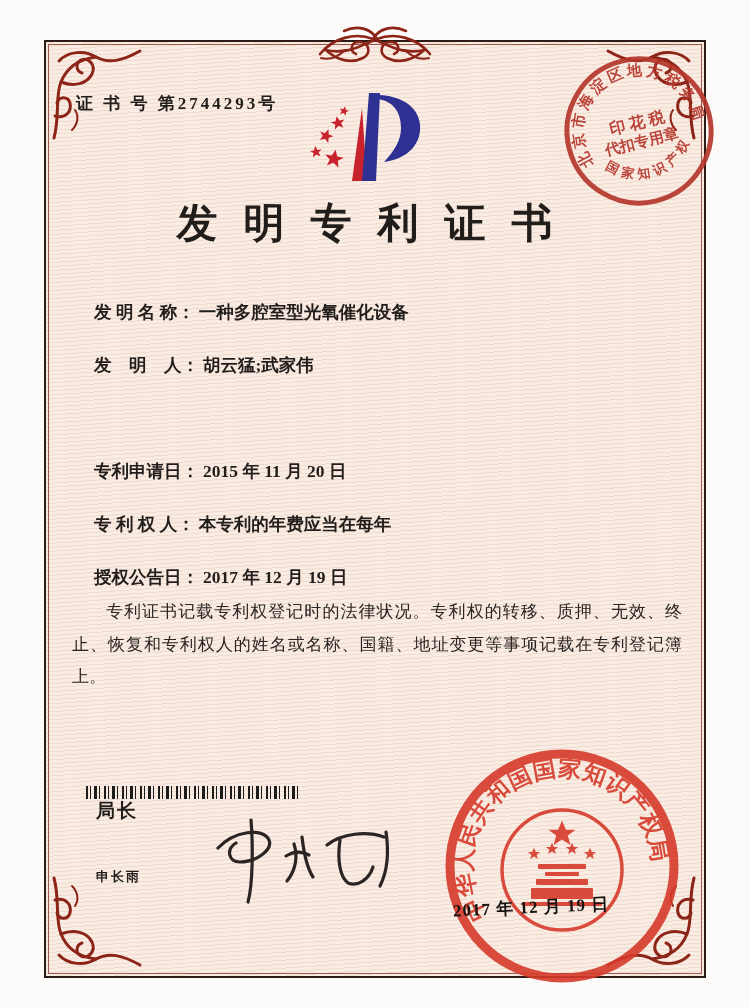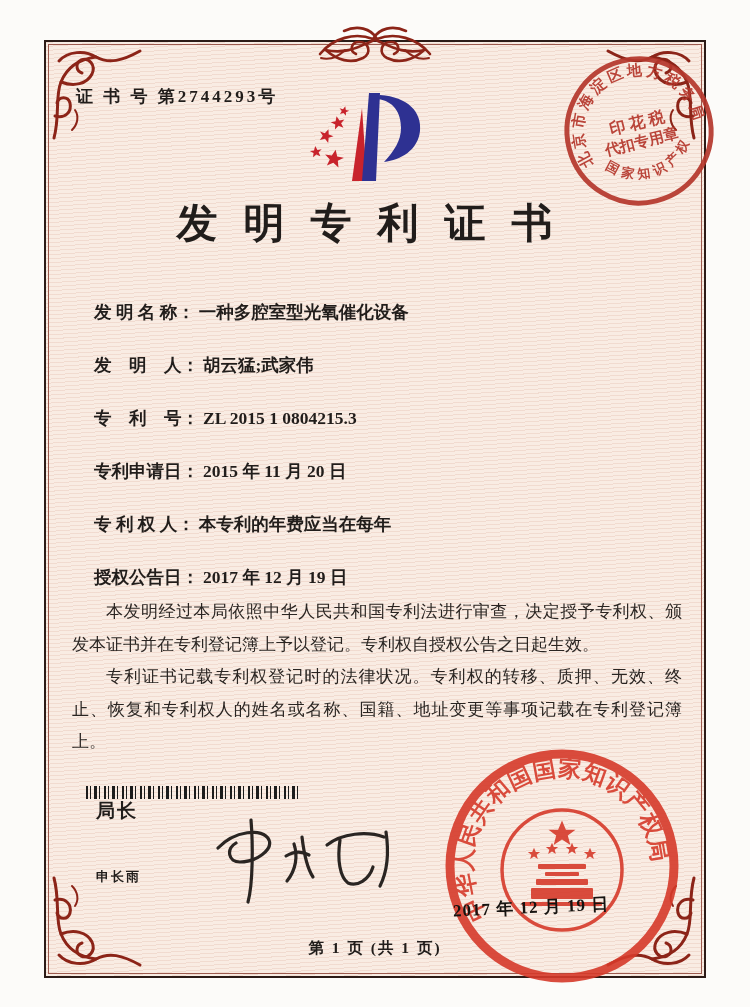--- a/index.html
+++ b/index.html
@@ -12,21 +12,21 @@
             rgba(205,140,118,0.18) 0px, rgba(205,140,118,0.18) 1px,
             rgba(255,255,255,0) 1px, rgba(255,255,255,0) 4px);}
   .frame .inner-line{position:absolute;inset:2px;border:1px solid #9c5a4e;pointer-events:none;}
   .flourish{position:absolute;width:100px;height:100px;}
   .fl-bl{left:46px;top:872px;}
   .fl-tl{left:46px;top:44px;transform:scale(1,-1);}
   .fl-br{left:602px;top:872px;transform:scale(-1,1);}
   .fl-tr{left:602px;top:44px;transform:scale(-1,-1);}
   .top-center-orn{position:absolute;left:264px;top:12px;width:222px;height:58px;}
 
-  .cert-no{position:absolute;left:76px;top:85px;font-size:17px;font-weight:bold;letter-spacing:3px;}
+  .cert-no{position:absolute;left:76px;top:92px;font-size:17px;font-weight:bold;letter-spacing:3px;}
   .logo{position:absolute;left:300px;top:88px;width:150px;height:104px;}
   .title{position:absolute;left:0;top:196px;width:100%;text-align:center;
          font-size:41px;font-weight:bold;letter-spacing:26px;padding-left:5px;box-sizing:border-box;}
   .field{position:absolute;left:94px;font-size:17.5px;font-weight:bold;white-space:nowrap;}
   .field .val{margin-left:4px;}
   .f0{top:300px;} .f1{top:353px;} .f2{top:406px;} .f3{top:459px;} .f4{top:512px;} .f5{top:565px;}
   .body-text{position:absolute;left:72px;top:596px;width:610px;font-size:17px;line-height:32.5px;
              text-align:justify;color:#2a2522;}
   .body-text p{margin:0;text-indent:2em;font-weight:500;}
   .barcode{position:absolute;left:86px;top:786px;width:212px;height:13px;
@@ -111,35 +111,31 @@
   </svg>
 
   <div class="title">发明专利证书</div>
 
   <div class="field f0">
     <span class="lab">发 明 名 称：</span><span class="val">一种多腔室型光氧催化设备</span>
   </div>
   <div class="field f1">
     <span class="lab">发　明　人：</span><span class="val">胡云猛;武家伟</span>
   </div>
-  <div class="field f2">
-    <span class="lab">专　利　号：</span><span class="val">ZL 2015 1 0804215.3</span>
-  </div>
   <div class="field f3">
     <span class="lab">专利申请日：</span><span class="val">2015 年 11 月 20 日</span>
   </div>
   <div class="field f4">
     <span class="lab">专 利 权 人：</span><span class="val">本专利的年费应当在每年</span>
   </div>
   <div class="field f5">
     <span class="lab">授权公告日：</span><span class="val">2017 年 12 月 19 日</span>
   </div>
 
   <div class="body-text">
-    <p>本发明经过本局依照中华人民共和国专利法进行审查，决定授予专利权、颁发本证书并在专利登记簿上予以登记。专利权自授权公告之日起生效。</p>
     <p>专利证书记载专利权登记时的法律状况。专利权的转移、质押、无效、终止、恢复和专利权人的姓名或名称、国籍、地址变更等事项记载在专利登记簿上。</p>
   </div>
 
   <div class="barcode"></div>
 
   <div class="director-title">局长</div>
   <div class="director-name">申长雨</div>
 
   <svg class="signature" viewBox="0 0 215 106">
     <g stroke="#2a2522" stroke-width="3.2" fill="none" stroke-linecap="round" stroke-linejoin="round">
@@ -187,15 +183,14 @@
     <text font-size="15" font-weight="bold" fill="#b5372c">
       <textPath href="#stamp-top-arc" startOffset="0" textLength="200">北京市海淀区地方税务局</textPath>
     </text>
     <text x="87" y="84" text-anchor="middle" font-size="16" font-weight="bold" fill="#b5372c">印 花 税</text>
     <text x="87" y="103" text-anchor="middle" font-size="15" font-weight="bold" fill="#b5372c">代扣专用章</text>
     <text font-size="13" font-weight="bold" fill="#b5372c">
       <textPath href="#stamp-bot-arc" startOffset="0" textLength="118">国家知识产权局</textPath>
     </text>
   </svg>
 
-  <div class="footer">第 1 页 (共 1 页)</div>
 
 </div>
 
 </body></html>

